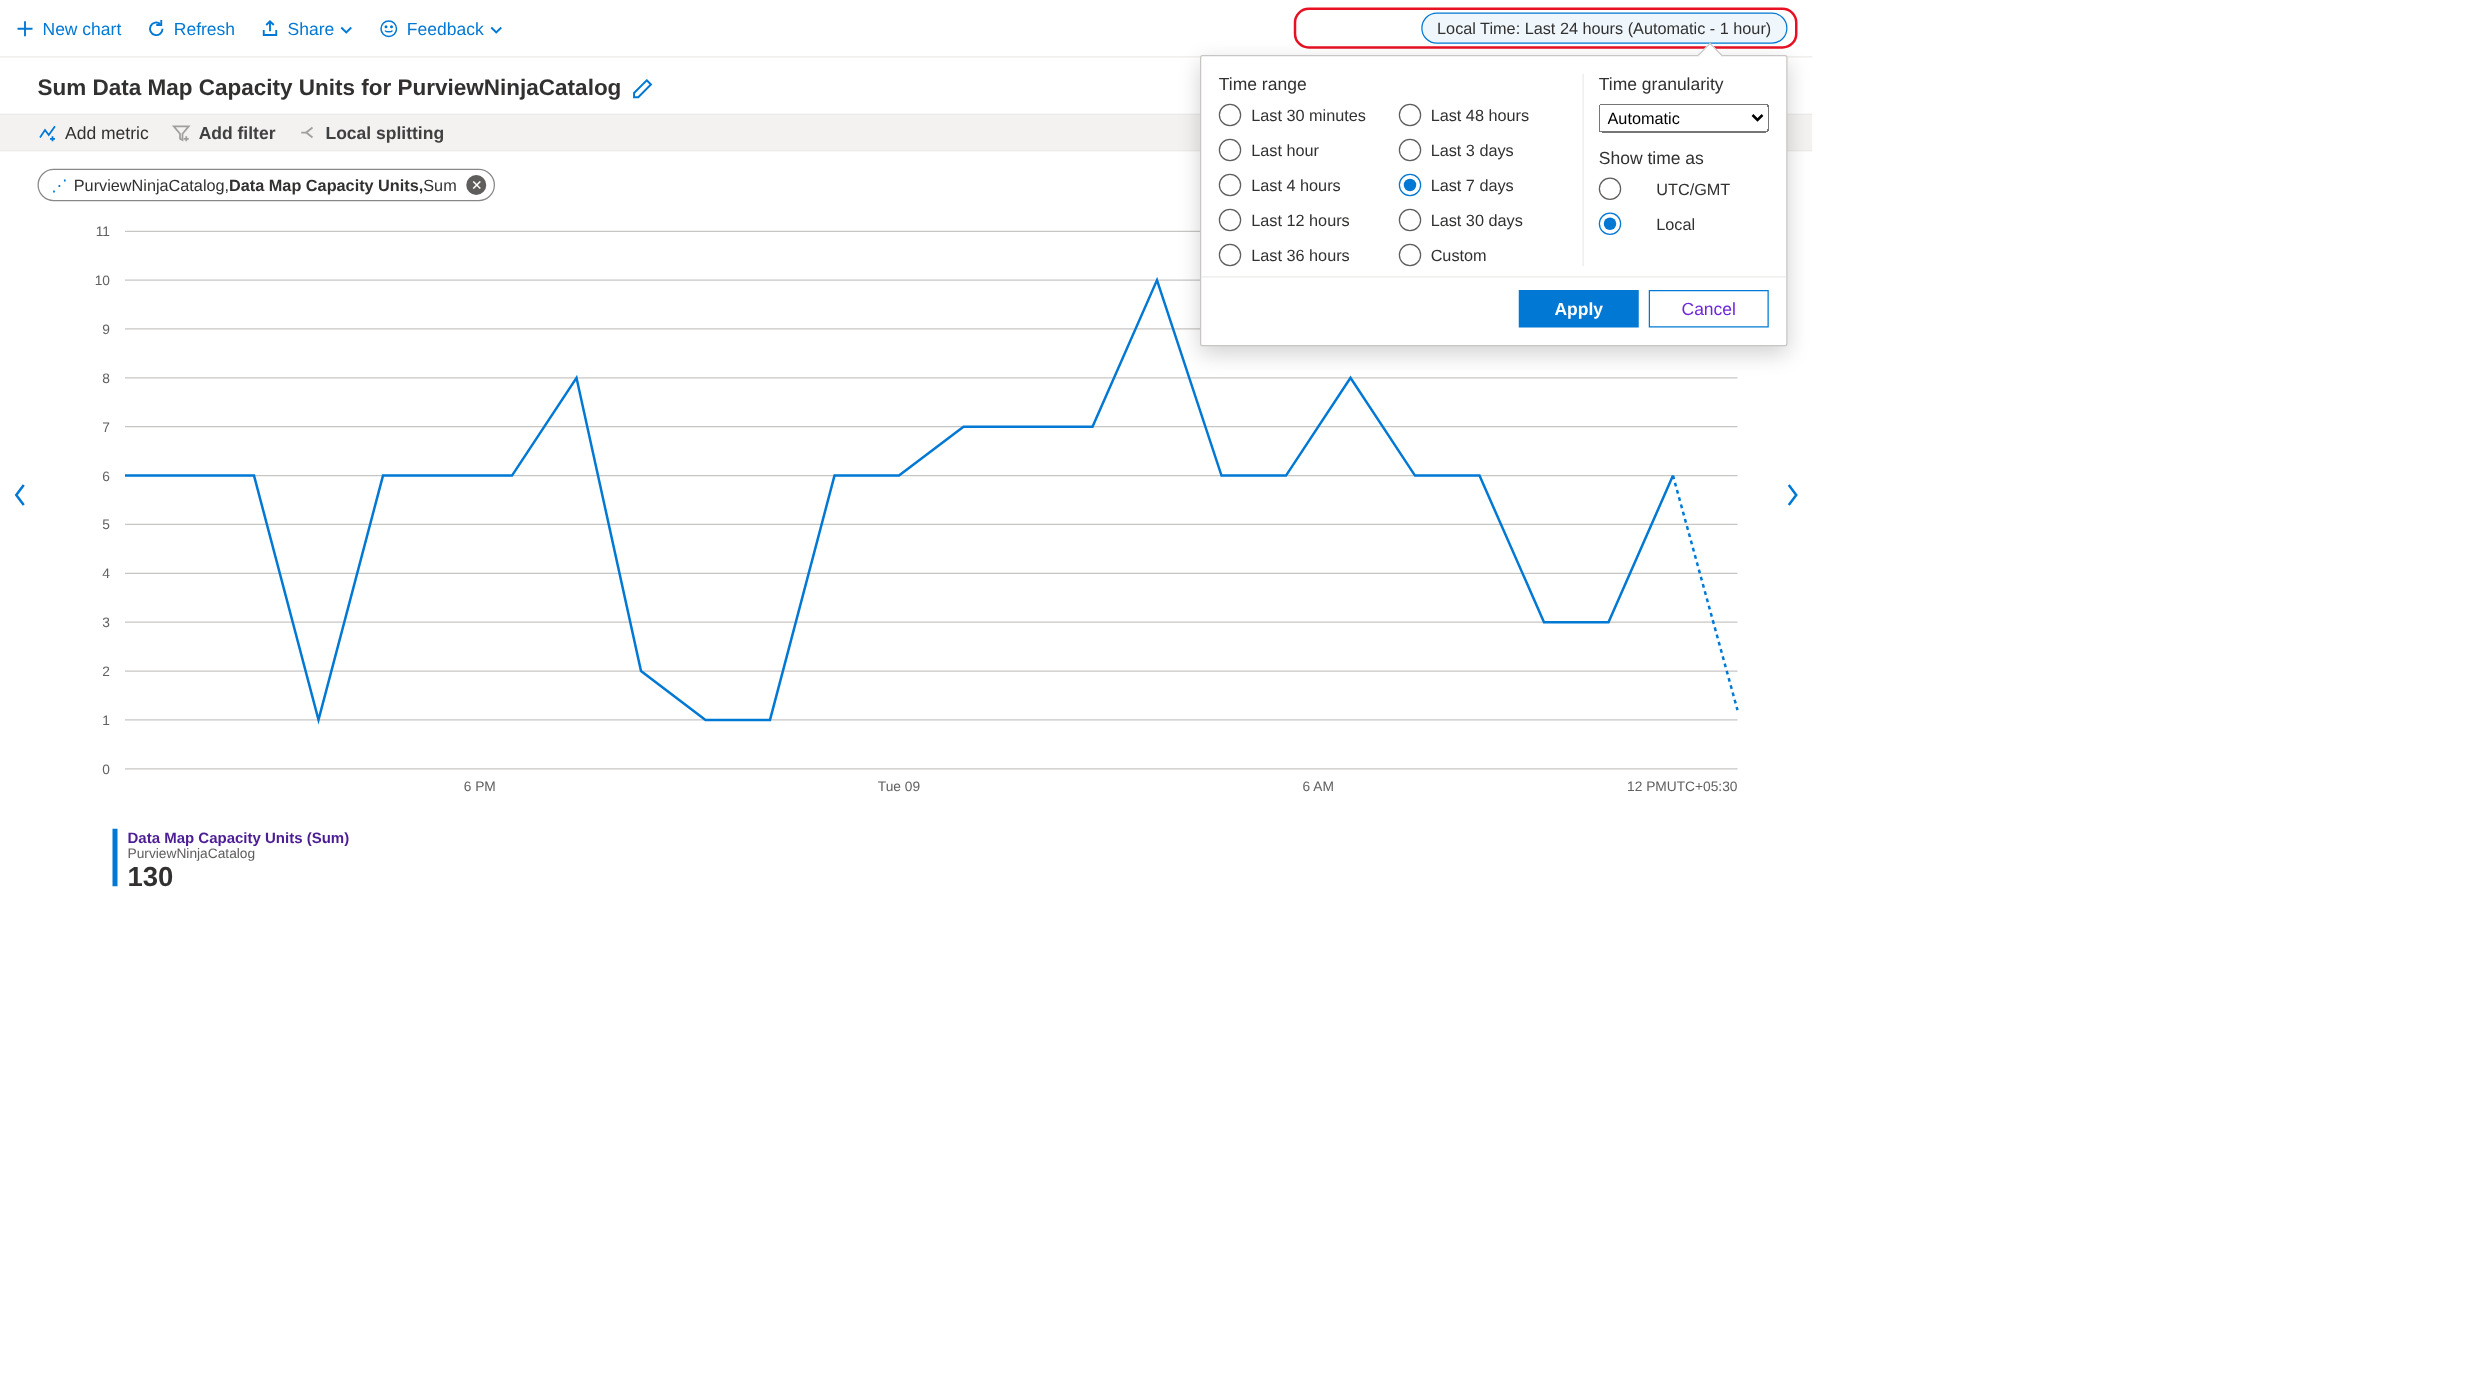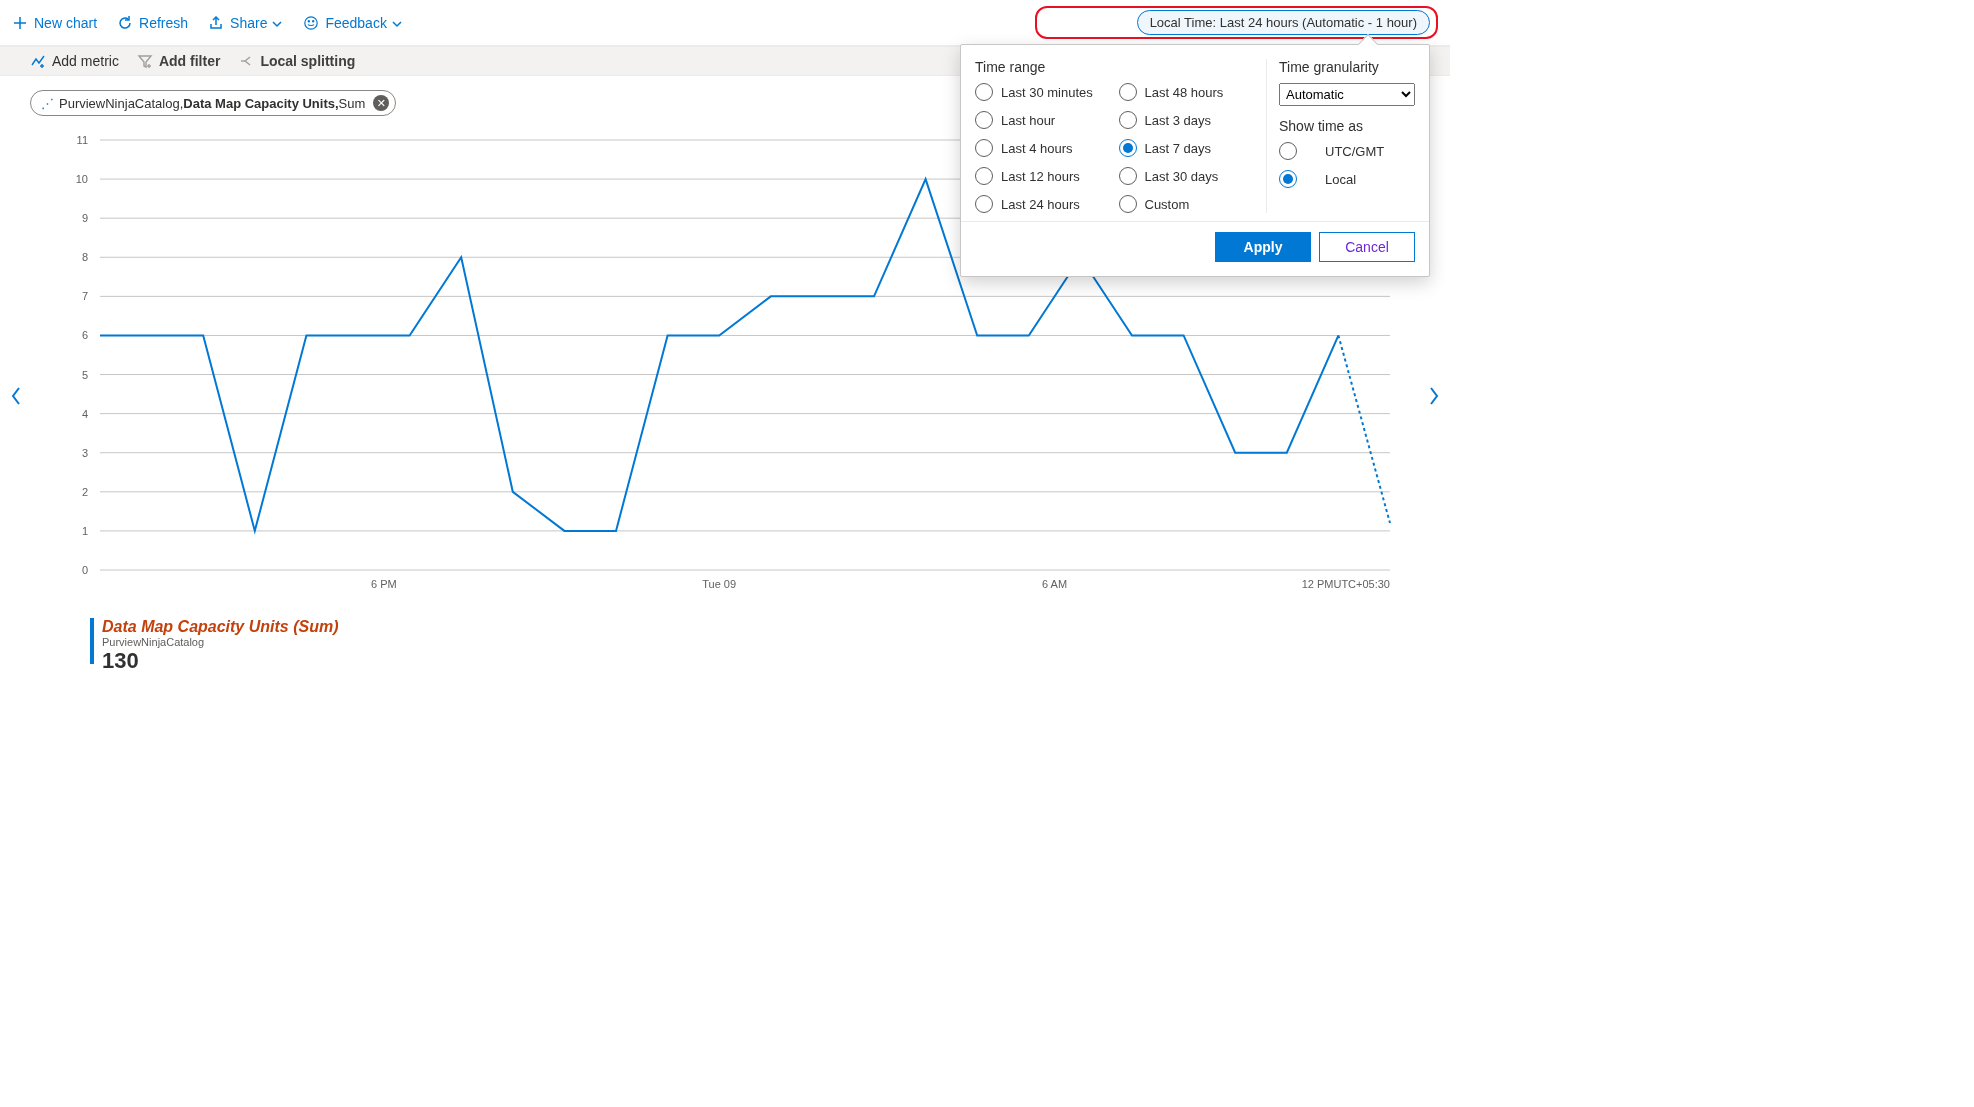--- a/index.html
+++ b/index.html
@@ -44,21 +44,21 @@
   .chart-zone { position:relative; margin:0 40px; }
   .chart-svg { display:block; }
   .grid line { stroke:#c8c6c4; stroke-width:1; }
   .ytick text, .xtick text { font-size:11px; fill:#616161; }
   .series-line { fill:none; stroke:#0078d4; stroke-width:2; }
 
   
   .legend { padding:8px 0 0 50px; }
   .legend-row { display:flex; align-items:flex-start; }
   .legend-bar { width:4px; height:46px; background:#0078d4; margin-right:8px; }
-  .legend-t1 { font-size:16px; font-weight:600; color:#c2410c;font-style:italic; }
+  .legend-t1 { font-size:12px; font-weight:600; color:#4c1d95; }
   .legend-t2 { font-size:11px; color:#605e5c; }
   .legend-val { font-size:22px; font-weight:600; margin-top:0; }
 
   
   .popover { position:absolute; top:44px; right:20px; width:470px; background:#fff; border:1px solid #c8c6c4; border-radius:2px; box-shadow:0 6px 18px rgba(0,0,0,0.18); z-index:10; }
   .popover .callout-beak { position:absolute; top:-8px; right:54px; width:14px; height:14px; background:#fff; border-left:1px solid #c8c6c4; border-top:1px solid #c8c6c4; transform:rotate(45deg); }
   .pop-body { display:flex; padding:14px 14px 8px 14px; }
   .pop-col1 { flex:1; padding-right:12px; border-right:1px solid #edebe9; }
   .pop-col2 { width:148px; padding-left:12px; }
   .pop-heading { font-size:14px; margin-bottom:8px; color:#323130; }
@@ -131,20 +131,28 @@
       </span>
     </div>
     <div class="spacer"></div>
     <div class="time-pill-wrap">
       <div class="time-pill">
         <span>Local Time: Last 24 hours (Automatic - 1 hour)</span>
       </div>
     </div>
   </div>
 
+  <div class="title-row">
+    <h2>Sum Data Map Capacity Units for PurviewNinjaCatalog</h2>
+    <span class="edit-icn">
+      <svg viewBox="0 0 16 16" stroke="#0078d4" fill="none" stroke-width="1.4">
+          <path d="M11 2l3 3L5 14H2v-3z"></path>
+        </svg>
+    </span>
+  </div>
 
   <div class="metricbar">
     <div class="mb-item">
       <svg width="16" height="16" viewBox="0 0 16 16" stroke="#0078d4" fill="none" stroke-width="1.4">
           <polyline points="2,12 6,6 9,10 14,3"></polyline>
           <line x1="12" y1="11" x2="12" y2="15"></line>
           <line x1="10" y1="13" x2="14" y2="13"></line>
         </svg>
       <span>Add metric</span>
     </div>
@@ -291,21 +299,21 @@
             <div class="radio">
               <span class="rcirc"></span>
               <span>Last 12 hours</span>
             </div>
             <div class="radio">
               <span class="rcirc"></span>
               <span>Last 30 days</span>
             </div>
             <div class="radio">
               <span class="rcirc"></span>
-              <span>Last 24 hours</span>
+              <span>Last 36 hours</span>
             </div>
             <div class="radio">
               <span class="rcirc"></span>
               <span>Custom</span>
             </div>
           </div>
       </div>
       <div class="pop-col2">
         <div class="field">
           <div class="pop-heading">Time granularity</div>

